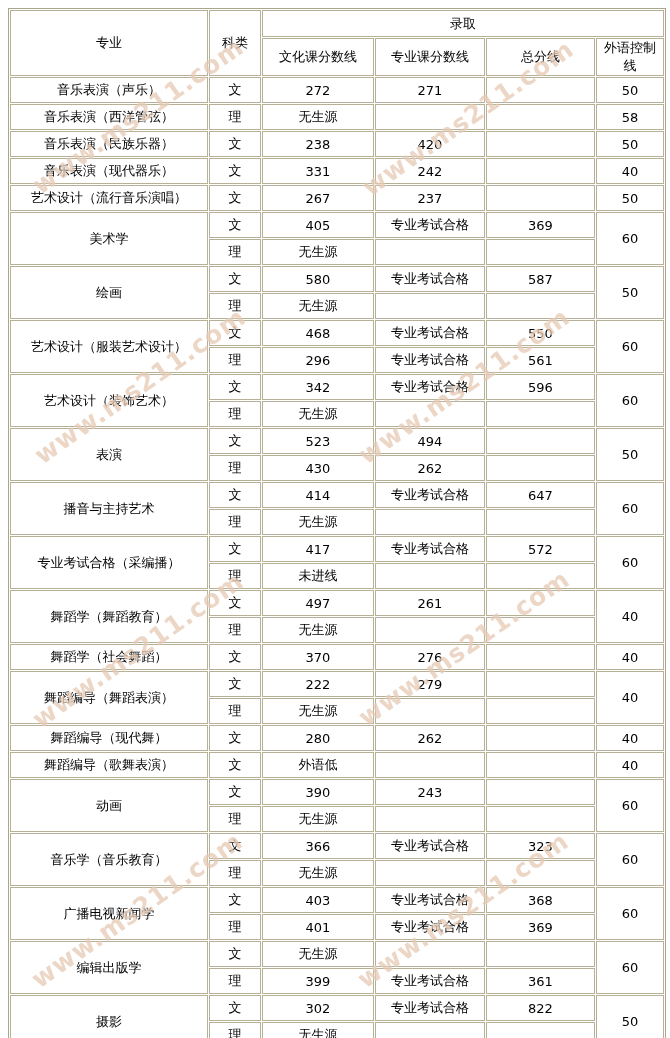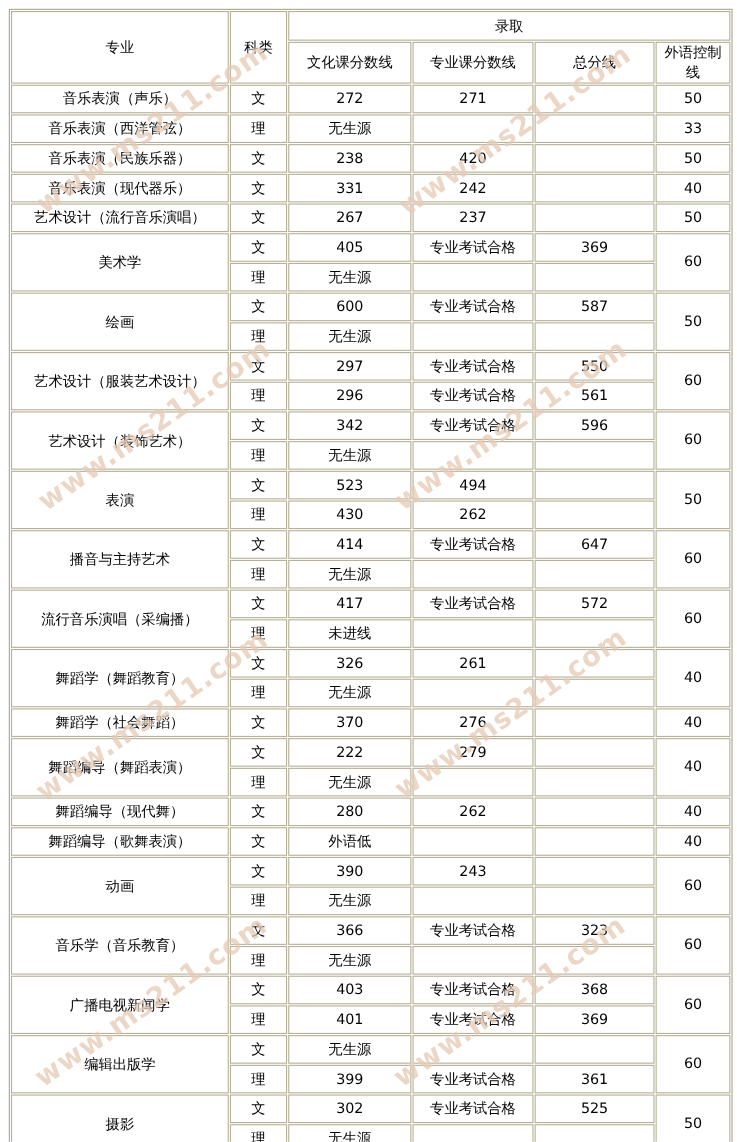--- a/index.html
+++ b/index.html
@@ -104,21 +104,21 @@
           <td>271</td>
           <td></td>
           <td>50</td>
         </tr>
         <tr>
           <td>音乐表演（西洋管弦）</td>
           <td>理</td>
           <td>无生源</td>
           <td></td>
           <td></td>
-          <td>33</td>
+          <td>58</td>
         </tr>
         <tr>
           <td>音乐表演（民族乐器）</td>
           <td>文</td>
           <td>238</td>
           <td>420</td>
           <td></td>
           <td>50</td>
         </tr>
         <tr>
@@ -147,35 +147,35 @@
         </tr>
         <tr>
           <td>理</td>
           <td>无生源</td>
           <td></td>
           <td></td>
         </tr>
         <tr>
           <td rowspan="2">绘画</td>
           <td>文</td>
-          <td>600</td>
+          <td>580</td>
           <td>专业考试合格</td>
           <td>587</td>
           <td rowspan="2">50</td>
         </tr>
         <tr>
           <td>理</td>
           <td>无生源</td>
           <td></td>
           <td></td>
         </tr>
         <tr>
           <td rowspan="2">艺术设计（服装艺术设计）</td>
           <td>文</td>
-          <td>297</td>
+          <td>468</td>
           <td>专业考试合格</td>
           <td>550</td>
           <td rowspan="2">60</td>
         </tr>
         <tr>
           <td>理</td>
           <td>296</td>
           <td>专业考试合格</td>
           <td>561</td>
         </tr>
@@ -215,37 +215,37 @@
           <td>647</td>
           <td rowspan="2">60</td>
         </tr>
         <tr>
           <td>理</td>
           <td>无生源</td>
           <td></td>
           <td></td>
         </tr>
         <tr>
-          <td rowspan="2">流行音乐演唱（采编播）</td>
+          <td rowspan="2">专业考试合格（采编播）</td>
           <td>文</td>
           <td>417</td>
           <td>专业考试合格</td>
           <td>572</td>
           <td rowspan="2">60</td>
         </tr>
         <tr>
           <td>理</td>
           <td>未进线</td>
           <td></td>
           <td></td>
         </tr>
         <tr>
           <td rowspan="2">舞蹈学（舞蹈教育）</td>
           <td>文</td>
-          <td>326</td>
+          <td>497</td>
           <td>261</td>
           <td></td>
           <td rowspan="2">40</td>
         </tr>
         <tr>
           <td>理</td>
           <td>无生源</td>
           <td></td>
           <td></td>
         </tr>
@@ -341,21 +341,21 @@
           <td>理</td>
           <td>399</td>
           <td>专业考试合格</td>
           <td>361</td>
         </tr>
         <tr>
           <td rowspan="2">摄影</td>
           <td>文</td>
           <td>302</td>
           <td>专业考试合格</td>
-          <td>525</td>
+          <td>822</td>
           <td rowspan="2">50</td>
         </tr>
         <tr>
           <td>理</td>
           <td>无生源</td>
           <td></td>
           <td></td>
         </tr>
       </tbody>
   </table>

